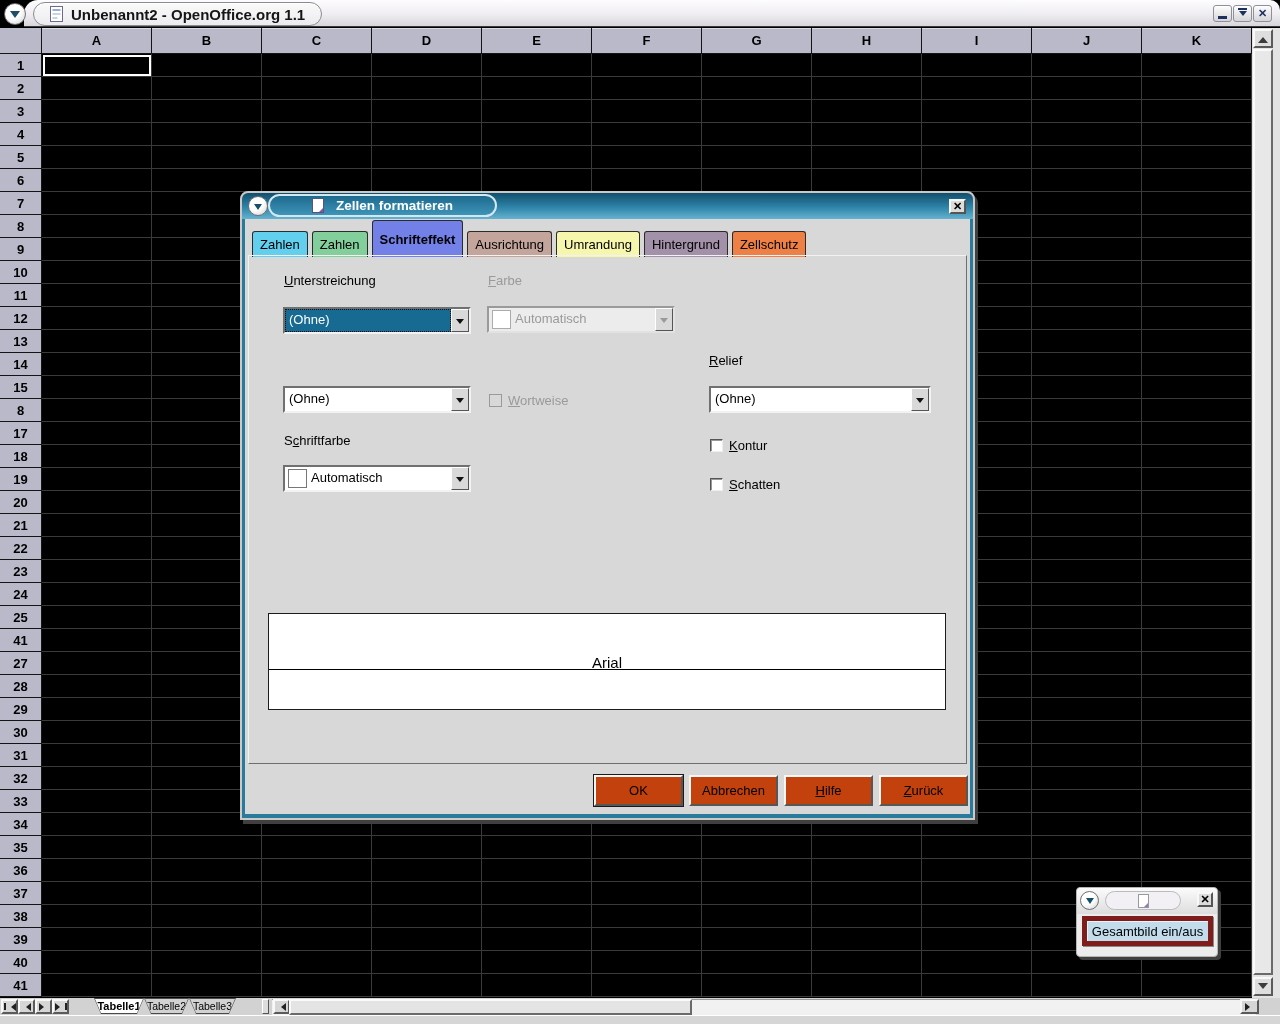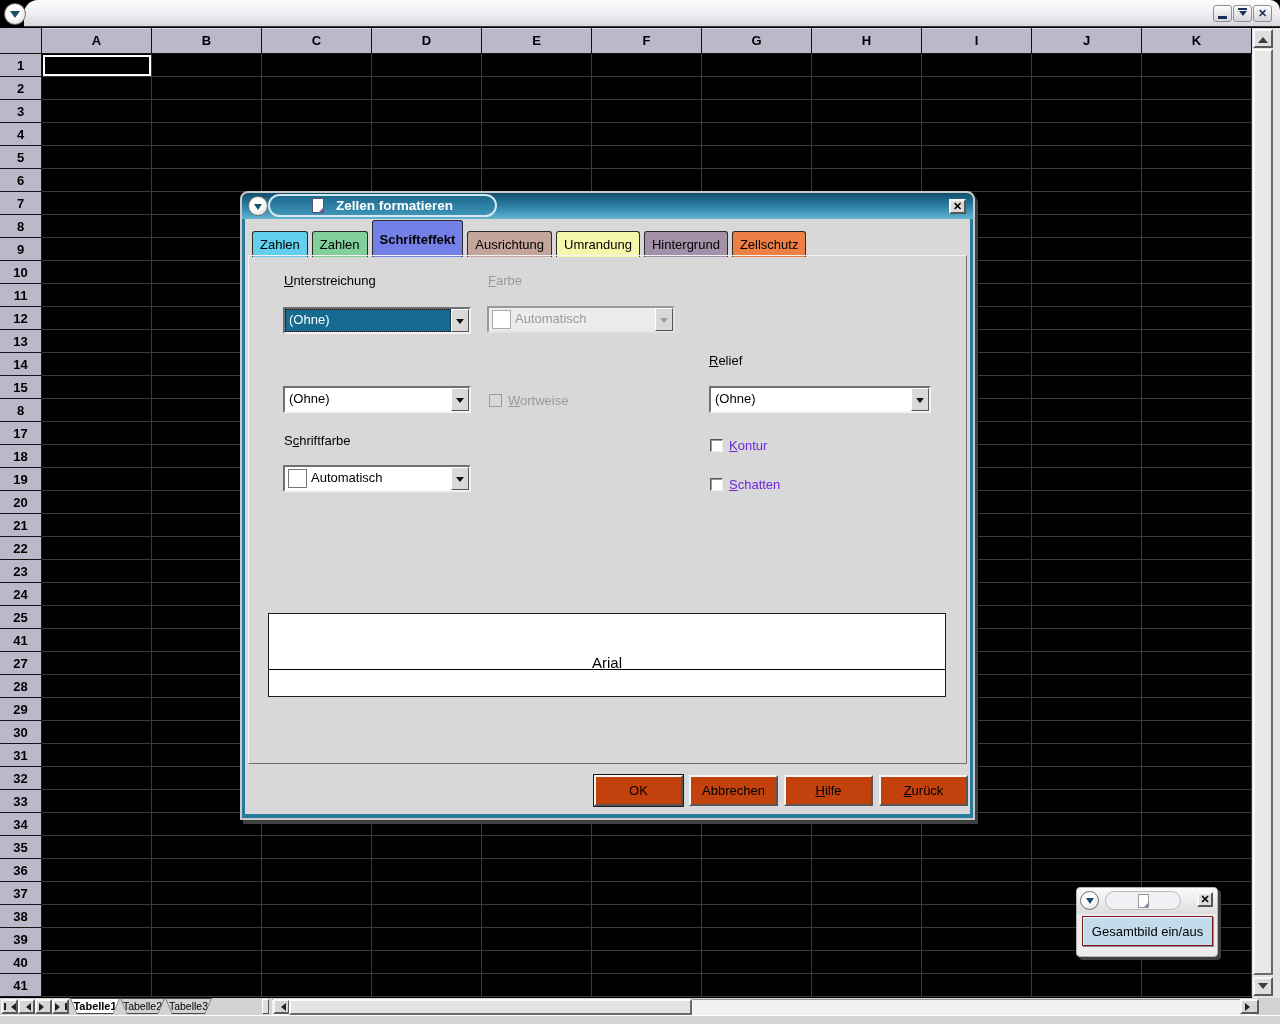--- a/index.html
+++ b/index.html
@@ -55,21 +55,21 @@
   .tri-r{width:0;height:0;border:4px solid transparent;border-left:5px solid #222;}
   .vthumb{position:absolute;left:1px;top:21px;width:20px;height:926px;background:#e8e8e8;
     border:2px solid;border-color:#fafafa #6a6a6a #6a6a6a #fafafa;}
 
   
   .sheetbar{position:absolute;left:0;top:998px;width:1280px;height:17px;background:#d2d2d2;}
   .navb{position:absolute;top:1px;width:17px;height:15px;background:#d6d6d6;
     border:2px solid;border-color:#f8f8f8 #5a5a5a #5a5a5a #f8f8f8;
     display:flex;align-items:center;justify-content:center;gap:1px;}
   .nb-bar{width:2px;height:7px;background:#222;}
-  #sheet-tabs{position:absolute;left:70px;top:0;height:16px;display:flex;}
+  #sheet-tabs{position:absolute;left:70px;top:0;height:16px;display:flex;padding-left:24px;}
   .stab{position:relative;height:16px;clip-path:polygon(0 0,100% 0,calc(100% - 7px) 100%,7px 100%);
     background:#4a4a4a;}
   .stab .inner{position:absolute;left:1px;top:1px;right:1px;bottom:1px;
     clip-path:polygon(0 0,100% 0,calc(100% - 6px) 100%,6px 100%);background:#d2d2d2;
     display:flex;align-items:center;justify-content:center;font-size:10.5px;color:#000;}
   .stab.active .inner{background:#fff;font-weight:bold;font-size:11px;}
   .splitter{position:absolute;left:262px;top:1px;width:7px;height:15px;background:#dcdcdc;
     border:1px solid;border-color:#fff #555 #555 #fff;}
   .htrack{position:absolute;left:272px;top:1px;width:984px;height:16px;background:#f1f1f1;
     box-shadow:inset 0 1px 0 #9a9a9a;}
@@ -113,57 +113,66 @@
   .combo .cbtn{width:18px;background:#d9d9d9;border:1px solid;border-color:#fff #555 #555 #fff;
     display:flex;align-items:center;justify-content:center;}
   .ctri{width:0;height:0;border:4px solid transparent;border-top:5px solid #111;margin-top:5px;}
   .combo.focused .txt{background:#176a92;color:#fff;outline:1px dotted #0a0a0a;outline-offset:-1px;}
   .combo.disabled{background:#ececec;border-color:#9a9a9a #e2e2e2 #e2e2e2 #9a9a9a;}
   .combo.disabled .txt{color:#9a9a9a;}
   .combo.disabled .ctri{border-top-color:#9a9a9a;}
   .swatch{width:19px;height:19px;margin:2px 0 0 3px;background:#fff;border:1px solid #777;flex:0 0 auto;}
   .combo.disabled .swatch{border-color:#ababab;}
 
-  .check{position:absolute;display:flex;align-items:center;gap:6px;font-size:13px;color:#6d28d9;}
+  .check{position:absolute;display:flex;align-items:center;gap:6px;font-size:13px;color:#000000;}
   .check .box{width:13px;height:13px;background:#fff;border:1px solid;border-color:#555 #eee #eee #555;
     box-shadow:inset 1px 1px 0 #999;}
   .check.disabled{color:#9a9a9a;}
   .check.disabled .box{background:#d8d8d8;border-color:#9a9a9a;box-shadow:none;}
 
-  .preview{position:absolute;left:26px;top:420px;width:678px;height:84px;background:#fff;border:1px solid #1c1c1c;}
+  .preview{position:absolute;left:26px;top:420px;width:678px;height:97px;background:#fff;border:1px solid #1c1c1c;}
   .baseline{position:absolute;left:0;right:0;top:55px;height:1px;background:#000;}
   .ptext{position:absolute;left:0;right:0;top:41px;line-height:15px;text-align:center;
     font-size:15px;color:#000;}
 
   .btn{position:absolute;top:582px;width:89px;height:31px;background:#c2410c;
     border:2px solid;border-color:#f6f6f6 #575757 #575757 #f6f6f6;
     font-family:inherit;font-size:13px;color:#000;padding:0;}
   .btn.default{outline:1px solid #1a1a1a;}
 
   
   .floatwin{position:absolute;left:1076px;top:887px;width:142px;height:70px;background:#ececec;
     border:1px solid #b5b5b5;border-radius:4px;box-shadow:3px 3px 0 #404040;}
   .fw-title{position:absolute;left:0;top:0;right:0;height:26px;
     background:linear-gradient(#fbfbfb,#dddddd);border-radius:4px 4px 0 0;}
   .fw-menu-btn{position:absolute;left:3px;top:3px;width:19px;height:19px;}
   .fw-menu-btn .tri-down{border-width:4px;border-top-width:6px;border-top-color:#14506c;margin-top:5px;}
   .fw-pill{position:absolute;left:28px;top:3px;width:76px;height:19px;border-radius:10px;
     background:#f2f0f4;border:1px solid #bbb;display:flex;align-items:center;justify-content:center;}
   .fw-close{position:absolute;right:4px;top:4px;width:16px;height:15px;}
   .fw-button{position:absolute;left:5px;top:28px;width:131px;height:30px;background:#c2dcec;
-    border:1px solid #7f1d1d;box-shadow:inset 1px 1px 0 #e9f3f9,1px 1px 0 #8a8a8a;
+    border:5px solid #7f1d1d;box-shadow:inset 1px 1px 0 #e9f3f9,1px 1px 0 #8a8a8a;
     display:flex;align-items:center;justify-content:center;font-size:13px;color:#000;}
 </style>
 </head>
 <body>
 
 <div class="titlebar">
   <div class="titlebar-bar"></div>
   <div class="mcirc main-menu-btn">
     <span class="tri-down"></span>
+  </div>
+  <div class="title-pill">
+    <svg width="13" height="16">
+      <rect x="0.5" y="0.5" width="12" height="15" fill="#ffffff" stroke="#6a6a8a"></rect>
+      <rect x="2.5" y="3" width="8" height="2" fill="#9ab0d0"></rect>
+      <rect x="2.5" y="7" width="8" height="2" fill="#c8d4e6"></rect>
+      <rect x="2.5" y="11" width="5" height="2" fill="#c8d4e6"></rect>
+    </svg>
+    <span class="title-text">Unbenannt2 - OpenOffice.org 1.1</span>
   </div>
   <div class="wbtn" style="left:1213px;">
     <span class="min-glyph"></span>
   </div>
   <div class="wbtn" style="left:1233px;">
     <span class="shade-bar"></span>
     <span class="shade-tri"></span>
   </div>
   <div class="wbtn" style="left:1253px;">
     <span class="x-glyph">✕</span>

